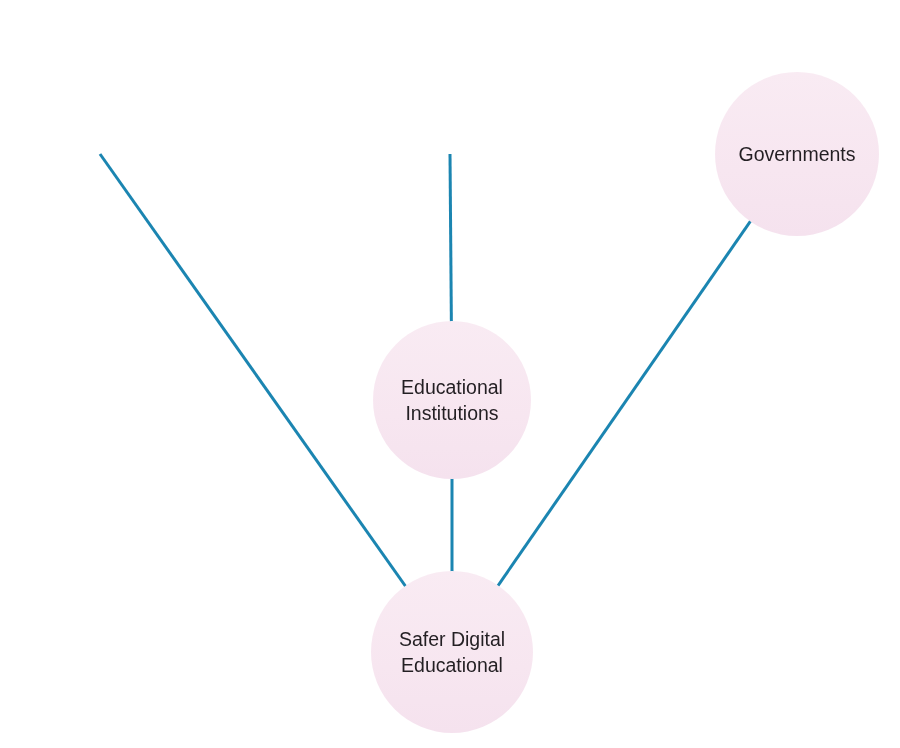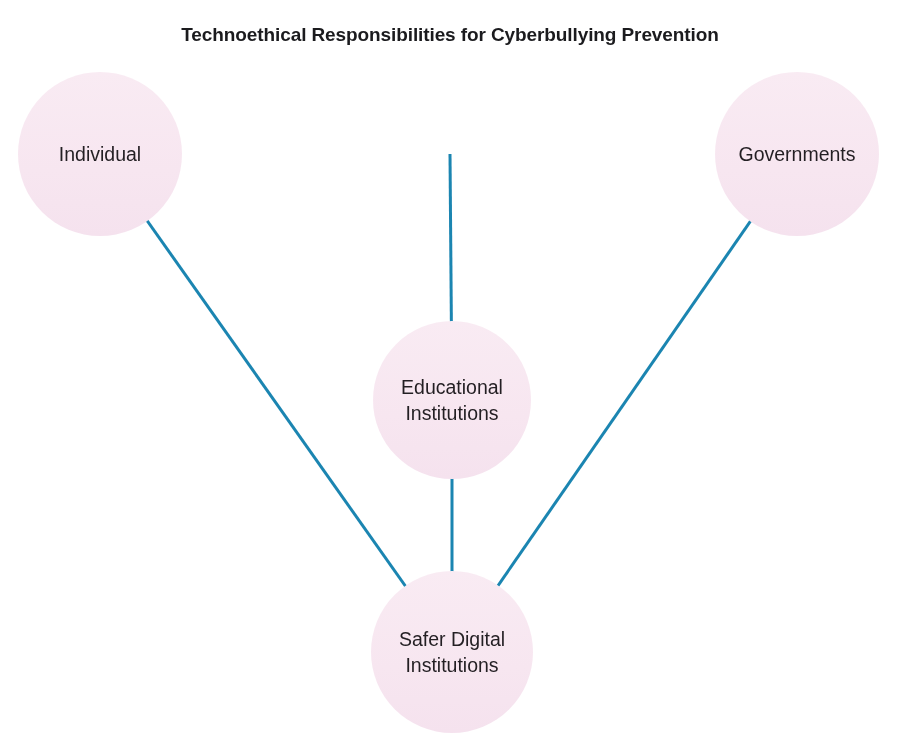--- a/index.html
+++ b/index.html
@@ -53,39 +53,35 @@
   .node-platforms    { left: 368px; top: 72px;  width: 164px; height: 164px; }
   .node-governments  { left: 715px; top: 72px;  width: 164px; height: 164px; }
   .node-educational  { left: 373px; top: 321px; width: 158px; height: 158px; }
   .node-safer        { left: 371px; top: 571px; width: 162px; height: 162px; }
 </style>
 </head>
 <body>
 
 <div class="canvas">
 
-  <div class="diagram-title">Technoethical Responsibilities for Cyberbullying Prevention</div>
 
   <svg class="edge-layer" viewBox="0 0 900 748" xmlns="http://www.w3.org/2000/svg">
       <line x1="100" y1="154" x2="452" y2="652" stroke="#1b85b1" stroke-width="3"></line>
       <line x1="450" y1="154" x2="452" y2="400" stroke="#1b85b1" stroke-width="3"></line>
       <line x1="452" y1="400" x2="452" y2="652" stroke="#1b85b1" stroke-width="3"></line>
       <line x1="797" y1="154" x2="452" y2="652" stroke="#1b85b1" stroke-width="3"></line>
     </svg>
 
-  <div class="node node-individual">
-    <span>Individual</span>
-  </div>
 
 
   <div class="node node-governments">
     <span>Governments</span>
   </div>
 
   <div class="node node-educational">
     <span>Educational Institutions</span>
   </div>
 
   <div class="node node-safer">
-    <span>Safer Digital Institutions</span>
+    <span>Safer Digital Educational</span>
   </div>
 
 </div>
 
 </body></html>

